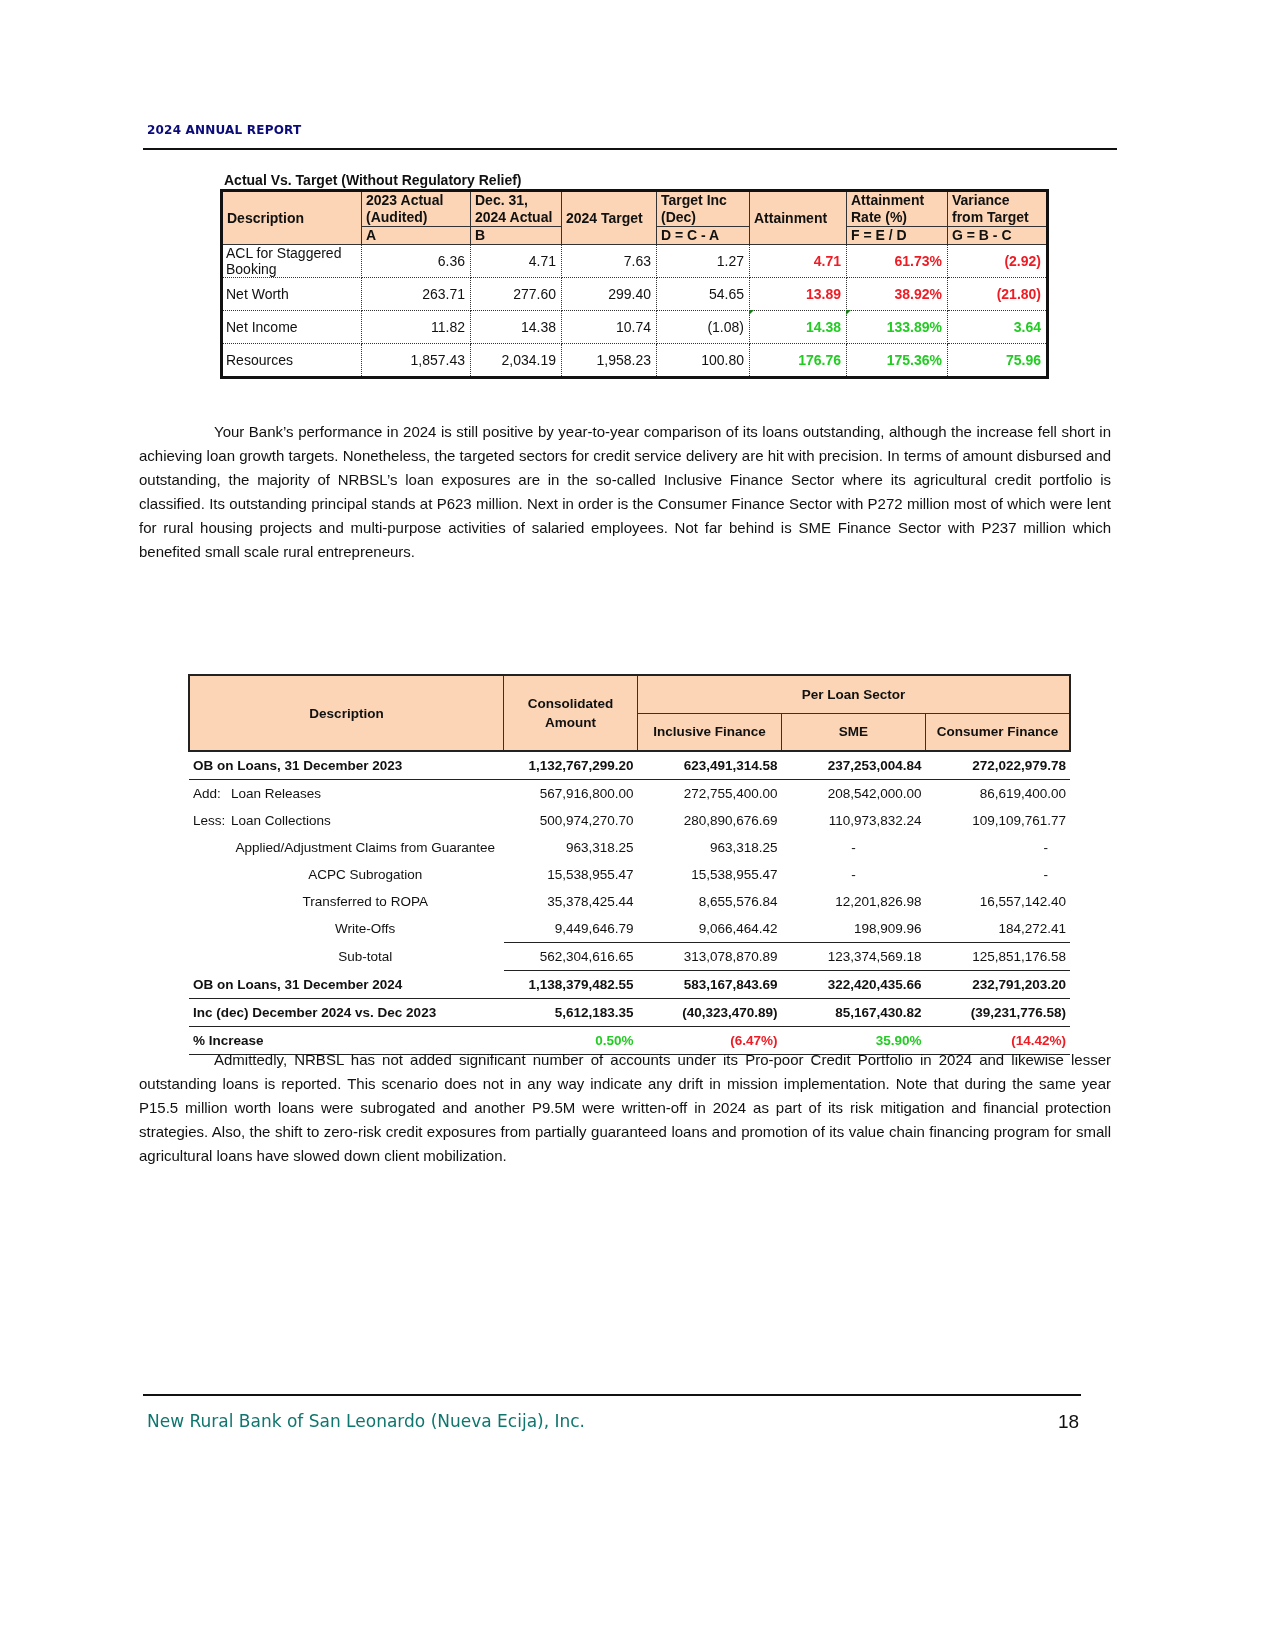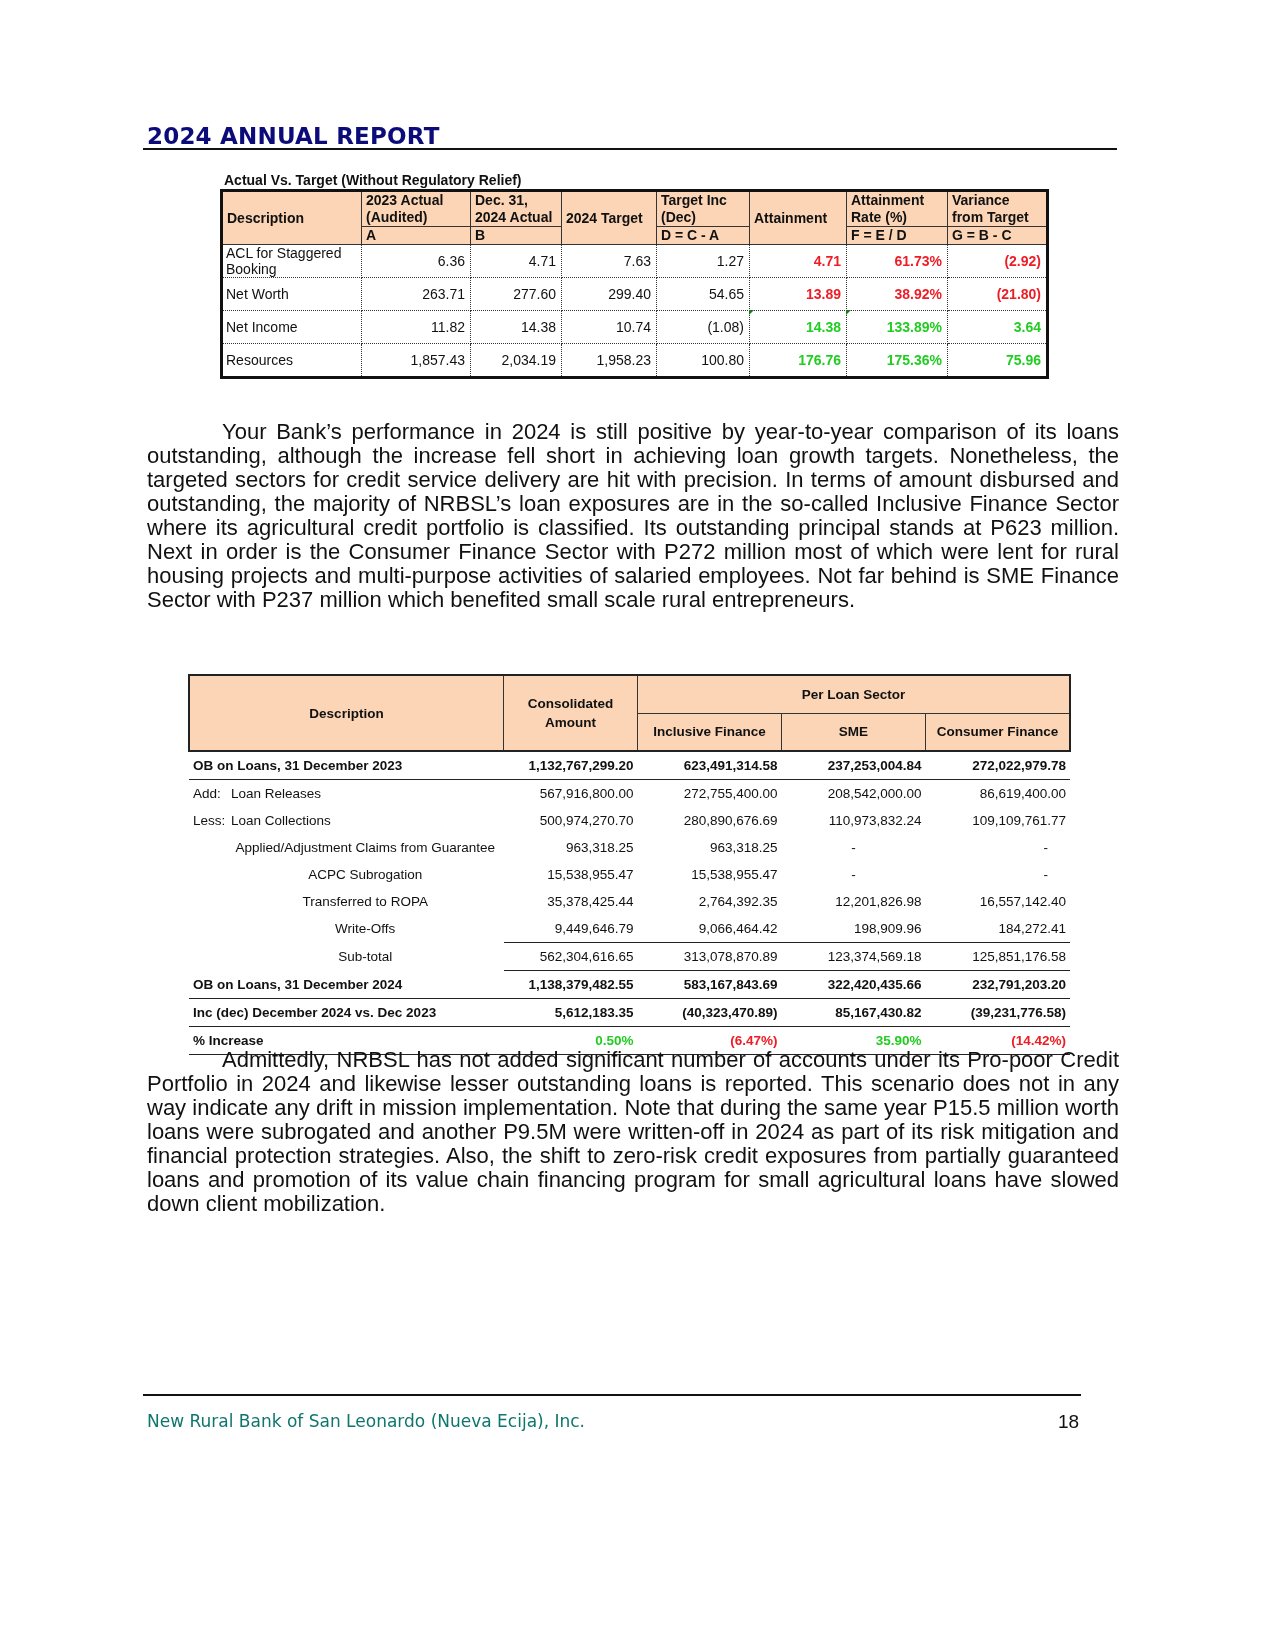--- a/index.html
+++ b/index.html
@@ -1,32 +1,32 @@
 <!DOCTYPE html>
 <html><head>
 <meta charset="utf-8">
 <style>
   html, body { margin:0; padding:0; background:#ffffff; }
   body { width:1275px; height:1650px; position:relative; overflow:hidden; font-family:"Liberation Sans", sans-serif; color:#111; }
-  .hdr-title { position:absolute; left:147px; top:123px; font-family:"DejaVu Sans", sans-serif; font-weight:bold; font-size:23px; color:#0b0b7a; letter-spacing:0.2px; }
+  .hdr-title { position:absolute; left:147px; top:123px; font-family:"DejaVu Sans", sans-serif; font-weight:bold; font-size:12px; color:#0b0b7a; letter-spacing:0.2px; }
   .hdr-rule { position:absolute; left:143px; top:148px; width:974px; height:0; border-top:2px solid #111; }
 
   
   .t1-caption { position:absolute; left:224px; top:172px; font-weight:bold; font-size:14px; color:#111; }
   table.t1 { position:absolute; left:220px; top:189px; border-collapse:collapse; border:3px solid #111; font-size:14px; }
   table.t1 th { background:#fbd5b5; font-weight:bold; border:1.5px solid #333; padding:0 4px; text-align:left; line-height:17px; }
   table.t1 td { border-left:1.5px dotted #333; border-right:1.5px dotted #333; border-bottom:1.5px dotted #333; padding:0 5px; height:32px; text-align:right; }
   table.t1 td.desc { text-align:left; width:130px; line-height:16px; padding-left:3px; }
   table.t1 tr:last-child td { border-bottom:none; }
   .red { color:#ee1c24; font-weight:bold; }
   .green { color:#22cc22; font-weight:bold; }
   .flag { position:relative; }
   .flag::before { content:""; position:absolute; left:-1px; top:-1px; border-top:5px solid #1a7a1a; border-right:5px solid transparent; }
 
-  .para { position:absolute; left:147px; width:972px; font-family:"Liberation Sans", sans-serif; font-size:22px; line-height:24px; text-align:justify; color:#111; }
+  .para { position:absolute; left:139px; width:972px; font-family:"Liberation Sans", sans-serif; font-size:15px; line-height:24px; text-align:justify; color:#111; }
   .para .indent { display:inline-block; width:75px; }
 
   
   table.t2 { position:absolute; left:188px; top:674px; border-collapse:collapse; font-size:13.5px; }
   table.t2 th { background:#fbd5b5; font-weight:bold; border:1.5px solid #333; text-align:center; padding:0 4px; }
   table.t2 .outer-l { border-left:2.5px solid #222; }
   table.t2 .outer-r { border-right:2.5px solid #222; }
   table.t2 .outer-t { border-top:2.5px solid #222; }
   table.t2 td { padding:2px 4px; height:23px; text-align:right; white-space:nowrap; }
   table.t2 td.d { text-align:left; }
@@ -159,21 +159,21 @@
     <tr>
       <td class="d2">ACPC Subrogation</td>
       <td>15,538,955.47</td>
       <td>15,538,955.47</td>
       <td style="text-align:center;">-</td>
       <td style="text-align:right;padding-right:22px;">-</td>
     </tr>
     <tr>
       <td class="d2">Transferred to ROPA</td>
       <td>35,378,425.44</td>
-      <td>2,764,392.35</td>
+      <td>8,655,576.84</td>
       <td>12,201,826.98</td>
       <td>16,557,142.40</td>
     </tr>
     <tr>
       <td class="d2">Write-Offs</td>
       <td>9,449,646.79</td>
       <td>9,066,464.42</td>
       <td>198,909.96</td>
       <td>184,272.41</td>
     </tr>

